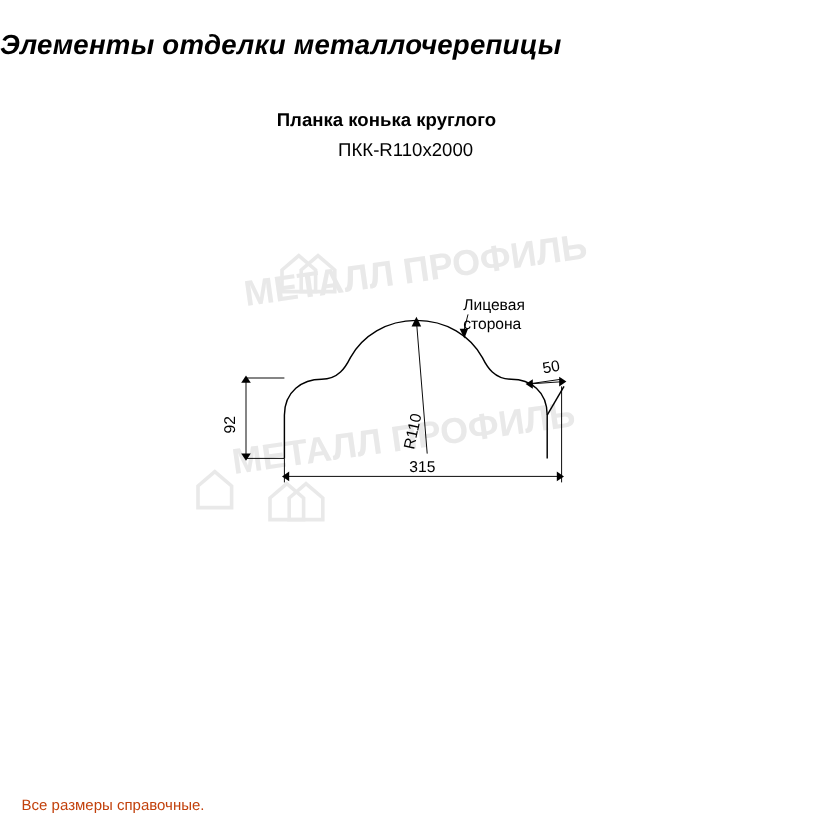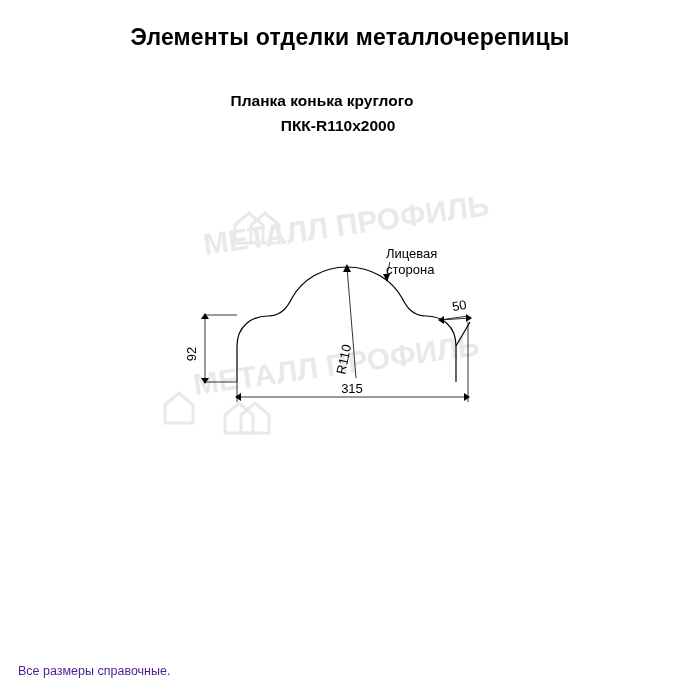--- a/index.html
+++ b/index.html
@@ -17,42 +17,43 @@
   }
   .page {
     position: absolute;
     inset: 0;
   }
   .title {
     position: absolute;
     top: 24px;
     left: 0;
     width: 700px;
-    text-align: center;
+    text-align: left;
     font-size: 23px;
     font-weight: bold;
     letter-spacing: 0.2px;
+    font-style: italic;
   }
   .subtitle {
     position: absolute;
     top: 92px;
     left: 0;
     width: 644px;
     text-align: center;
     font-size: 15.5px;
     font-weight: bold;
   }
   .subtitle2 {
     position: absolute;
     top: 117px;
     left: 0;
     width: 676px;
     text-align: center;
     font-size: 15.5px;
-    font-weight: bold;
+    font-weight: normal;
   }
   .drawing {
     position: absolute;
     top: 150px;
     left: 0;
     width: 700px;
     height: 330px;
   }
   .watermarks {
     position: absolute;
@@ -61,21 +62,21 @@
     width: 700px;
     height: 330px;
     pointer-events: none;
   }
   .footer {
     position: absolute;
     left: 18px;
     bottom: 18px;
     font-size: 12.5px;
     line-height: 21px;
-    color: #4c1d95;
+    color: #c2410c;
   }
   .footer div {
     white-space: nowrap;
   }
 </style>
 </head>
 <body>
 
 <div class="page">
 

